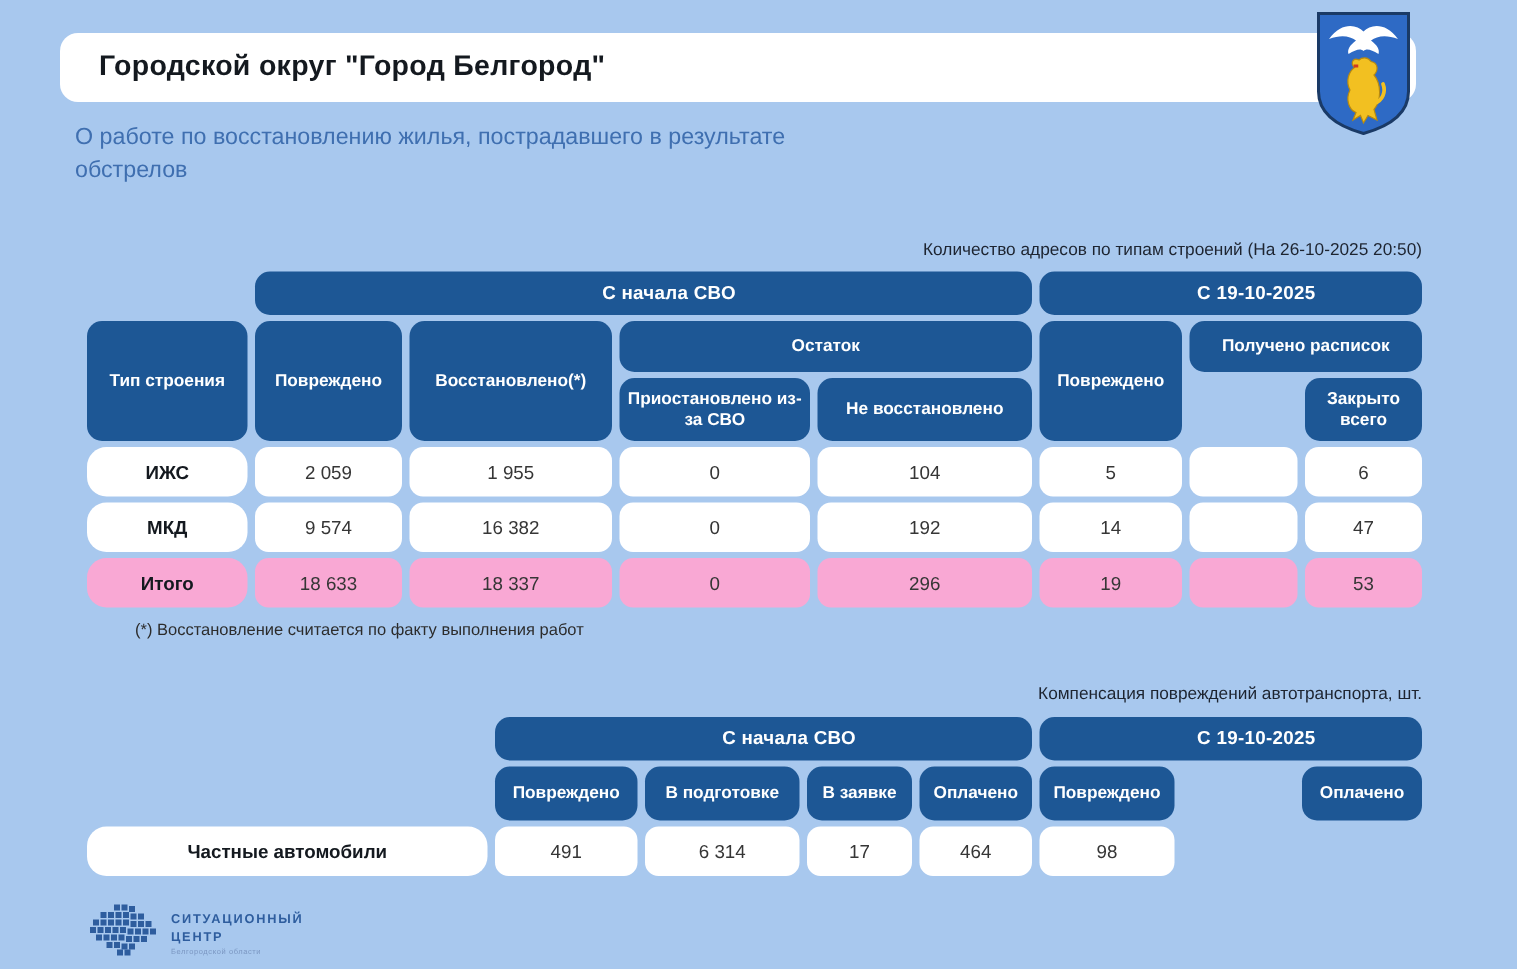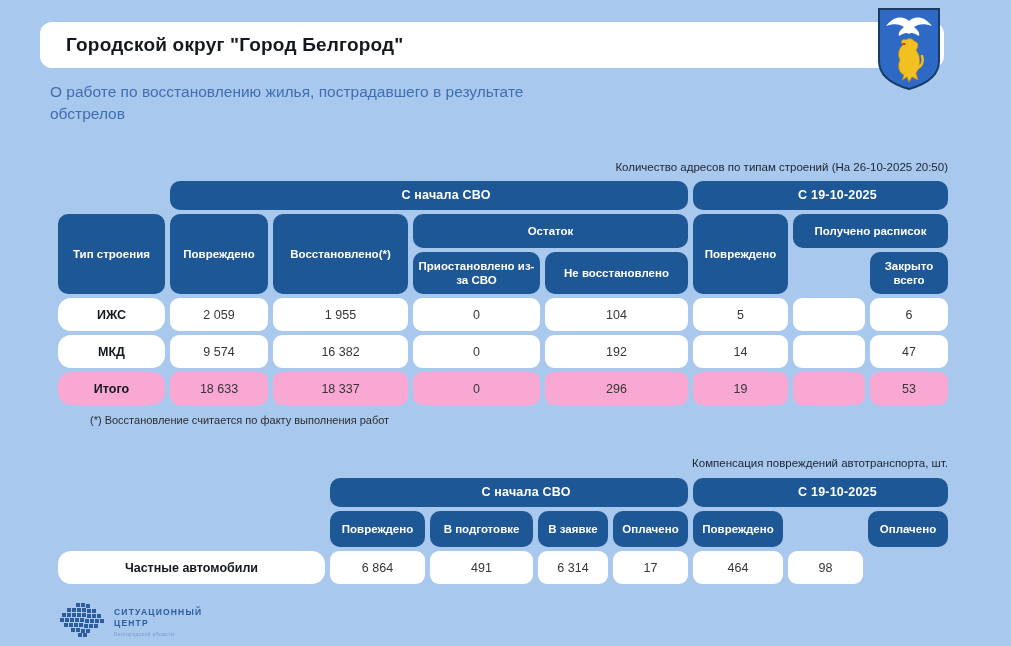--- a/index.html
+++ b/index.html
@@ -109,21 +109,20 @@
     <div class="hcell band" style="grid-column:6/9;grid-row:1">С 19-10-2025</div>
 
     <div class="hcell" style="grid-column:2;grid-row:2">Повреждено</div>
     <div class="hcell" style="grid-column:3;grid-row:2">В подготовке</div>
     <div class="hcell" style="grid-column:4;grid-row:2">В заявке</div>
     <div class="hcell" style="grid-column:5;grid-row:2">Оплачено</div>
     <div class="hcell" style="grid-column:6;grid-row:2">Повреждено</div>
     <div class="hcell" style="grid-column:8;grid-row:2">Оплачено</div>
 
     <div class="dcell rowlabel" style="grid-row:3">Частные автомобили</div>
-    <div class="dcell" style="grid-row:3">6 864</div>
     <div class="dcell" style="grid-row:3">491</div>
     <div class="dcell" style="grid-row:3">6 314</div>
     <div class="dcell" style="grid-row:3">17</div>
     <div class="dcell" style="grid-row:3">464</div>
     <div class="dcell" style="grid-row:3">98</div>
   </div>
 
   <div class="footer-logo">
     <span>
       <svg width="45" height="36" viewBox="0 0 45 36" fill="#2e5d9e">

